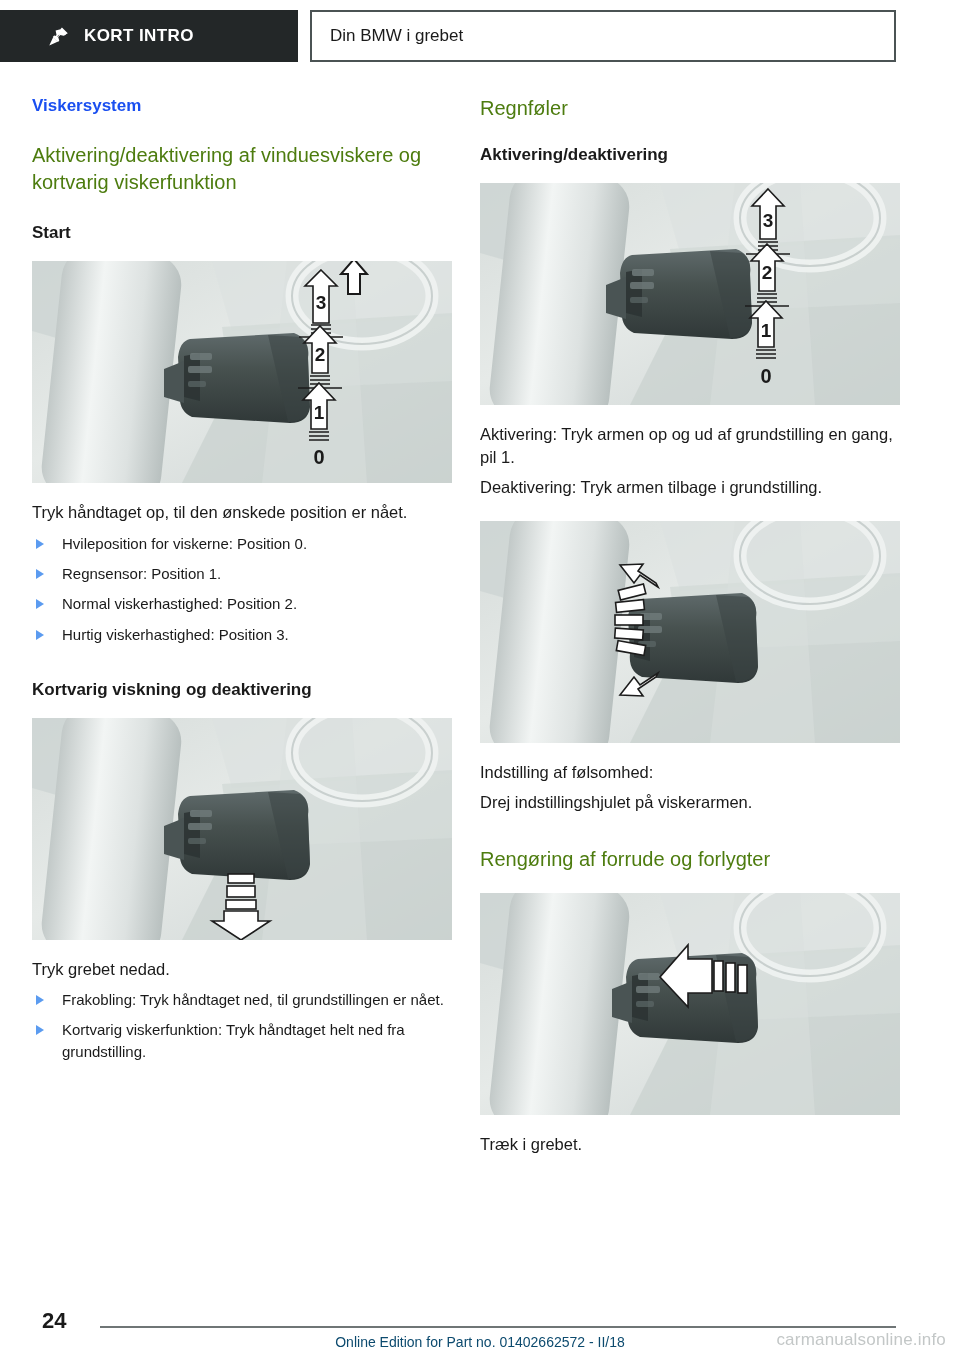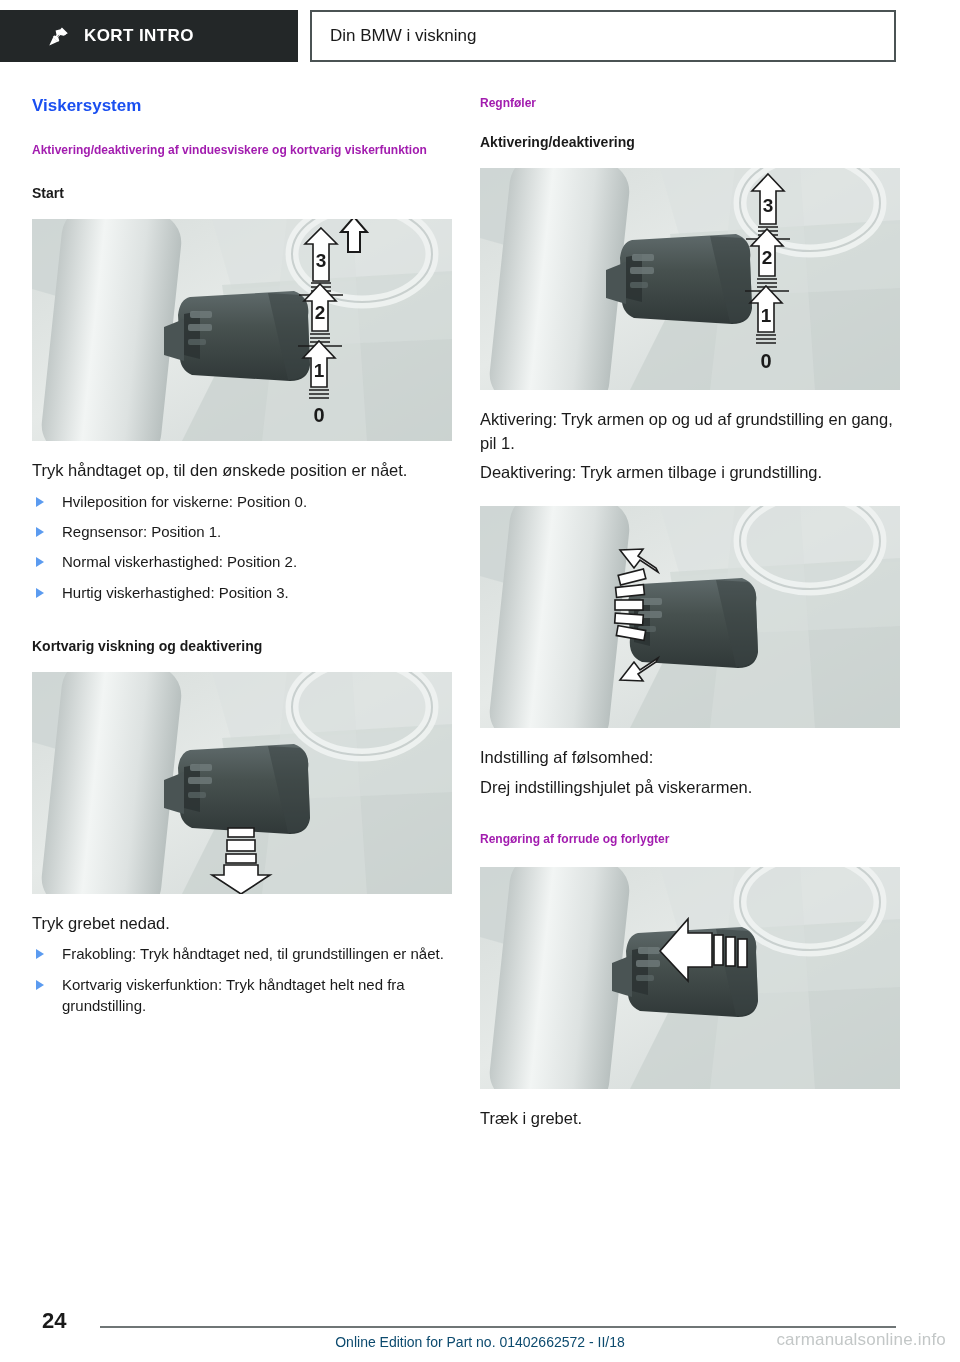--- a/index.html
+++ b/index.html
@@ -83,29 +83,29 @@
   .col-right { left: 480px; }
 
   h1.section-title {
     font-size: 17px;
     font-weight: bold;
     color: #1a4ff0;
     margin: 0 0 26px 0;
     line-height: 1.25;
   }
   h2.sub-title {
-    font-size: 12px;
-    font-weight: bold;
-    color: #a21caf;
+    font-size: 20px;
+    font-weight: normal;
+    color: #4d7c0f;
     margin: 0 0 26px 0;
     line-height: 1.35;
   }
   h2.sub-title.tight { margin-bottom: 22px; }
   h3.minor-title {
-    font-size: 14px;
+    font-size: 17px;
     font-weight: bold;
     color: #1a1a1a;
     margin: 0 0 16px 0;
     line-height: 1.35;
   }
   p.body-text {
     font-size: 16.5px;
     line-height: 1.42;
     margin: 0 0 6px 0;
     color: #1a1a1a;
@@ -195,21 +195,21 @@
 
 <div class="header">
   <div class="chapter-tab">
     <svg class="pin-icon" viewBox="0 0 24 24">
       <path d="M15.2 2.6 L21.6 9.0 L19.2 10.3 L14.1 9.1 L10.9 12.3 L12.3 17.1 L10.8 18.6 L5.6 13.4 L1.4 22.4 L10.4 18.2 L5.2 13.0 L6.7 11.5 L11.5 12.9 L14.7 9.7 L13.5 4.6 Z" fill="#ffffff"></path>
       <path d="M13.6 4.5 L19.7 10.6 L17.0 11.6 L12.0 10.6 L9.4 13.2 L10.5 17.4 L6.7 13.6 L9.3 11.0 L8.3 6.0 Z" fill="#ffffff"></path>
     </svg>
     <span class="chapter-label">KORT INTRO</span>
   </div>
   <div class="crumb-box">
-    <span class="crumb-label">Din BMW i viskning</span>
+    <span class="crumb-label">Din BMW i grebet</span>
   </div>
 </div>
 
 <div class="content">
 
   <div class="col col-left">
 
     <h1 class="section-title">Viskersystem</h1>
 
     <h2 class="sub-title">Aktivering/deaktivering af vinduesviskere og kortvarig viskerfunktion</h2>

